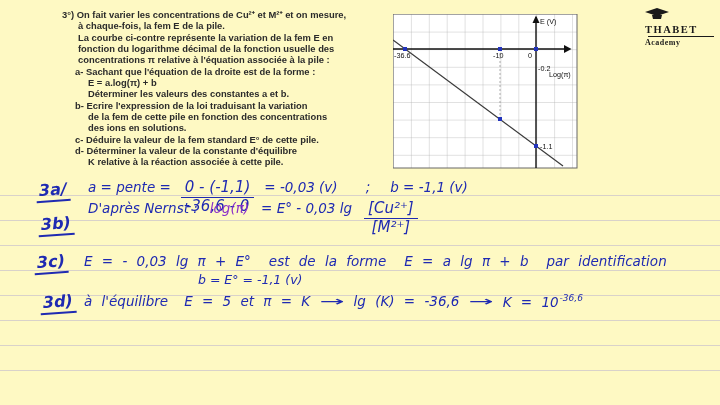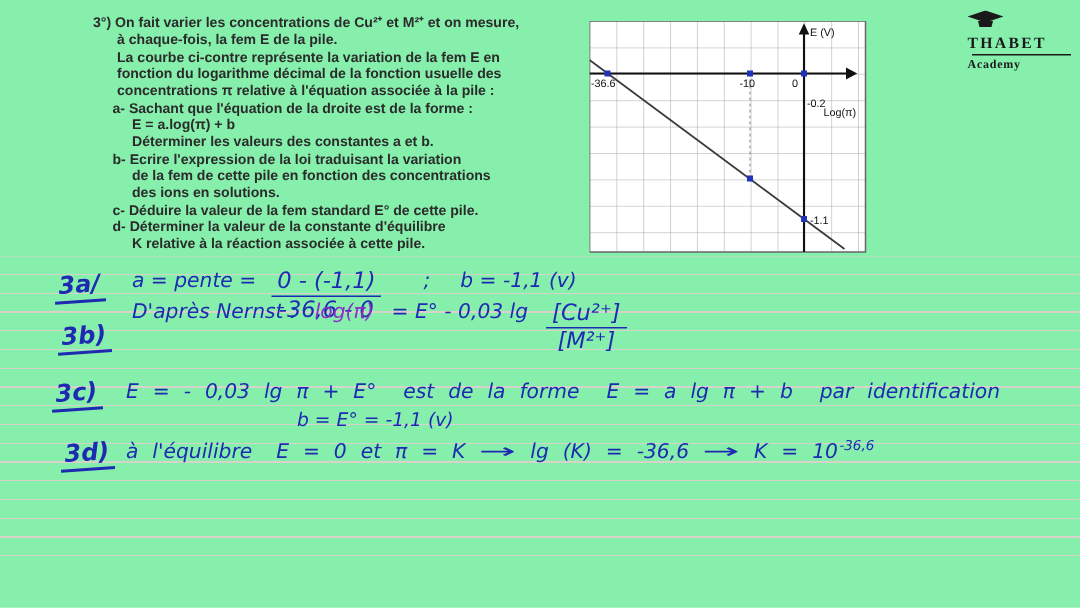--- a/index.html
+++ b/index.html
@@ -1,16 +1,16 @@
 <!DOCTYPE html>
 <html><head>
 <meta charset="utf-8">
 <style>
   html,body{margin:0;padding:0;}
-  .sheet{position:relative;width:720px;height:405px;background:#86efac;overflow:hidden;
+  .sheet{position:relative;width:720px;height:405px;background:#fef9c3;overflow:hidden;
          font-family:"Liberation Sans",sans-serif;}
   
   .ruled{position:absolute;left:0;top:171px;width:720px;height:201px;z-index:0;
          background:repeating-linear-gradient(to bottom,
            transparent 0, transparent 11.6px,
            #d9d2ca 11.6px, #d9d2ca 12.5px);}
   
   .problem{position:absolute;left:62px;top:9px;width:332px;z-index:2;
            font-size:9.4px;line-height:11.35px;font-weight:bold;color:#2b2b2b;}
   .problem .i0{padding-left:0;}
@@ -111,20 +111,21 @@
     <div class="logo-sub">Academy</div>
   </div>
 
   <div class="hw ans-label" style="left:36px;top:180px;">3a/</div>
   <div class="hw row" style="left:88px;top:179px;gap:10px;">
     <span>a = pente =</span>
     <span class="frac">
       <span class="num">0 - (-1,1)</span>
       <span>-36,6 - 0</span>
     </span>
+    <span>= -0,03 (v)</span>
     <span style="margin-left:18px;">;</span>
     <span style="margin-left:10px;">b = -1,1 (v)</span>
   </div>
 
   <div class="hw ans-label" style="left:38px;top:214px;">3b)</div>
   <div class="hw row" style="left:88px;top:200px;height:48px;gap:12px;">
     <span>D'après Nernst :</span>
     <span class="purple">log(π)</span>
     <span>= E° - 0,03 lg</span>
     <span class="frac">
@@ -140,21 +141,21 @@
     <span>E = a lg π + b</span>
     <span>par identification</span>
   </div>
   <div class="hw row small-hw" style="left:198px;top:272px;">
     <span>b = E° = -1,1 (v)</span>
   </div>
 
   <div class="hw ans-label" style="left:40px;top:292px;">3d)</div>
   <div class="hw row ws" style="left:84px;top:293px;gap:16px;">
     <span>à l'équilibre</span>
-    <span>E = 0  et  π = K</span>
+    <span>E = 5  et  π = K</span>
     <span class="arrow">→</span>
     <span>lg (K) = -36,6</span>
     <span class="arrow">→</span>
     <span>
       <span>K = 10</span><span class="sup">-36,6</span>
     </span>
   </div>
 
 </div>
 

